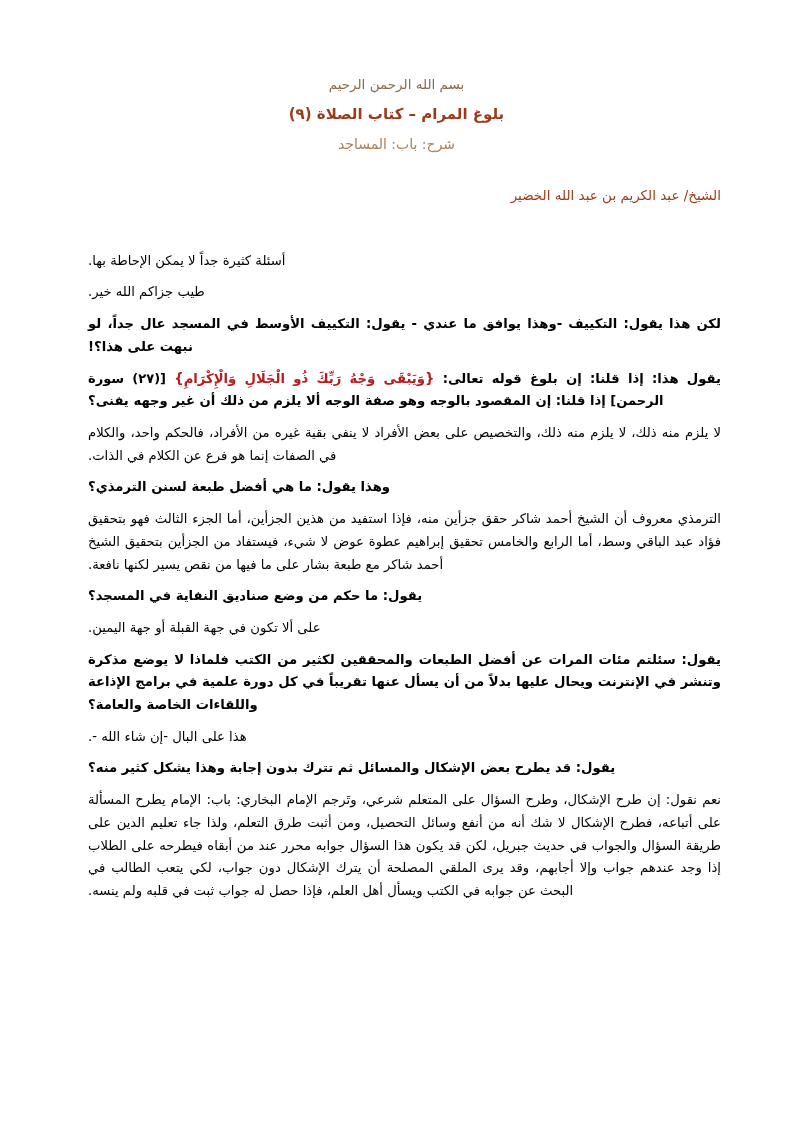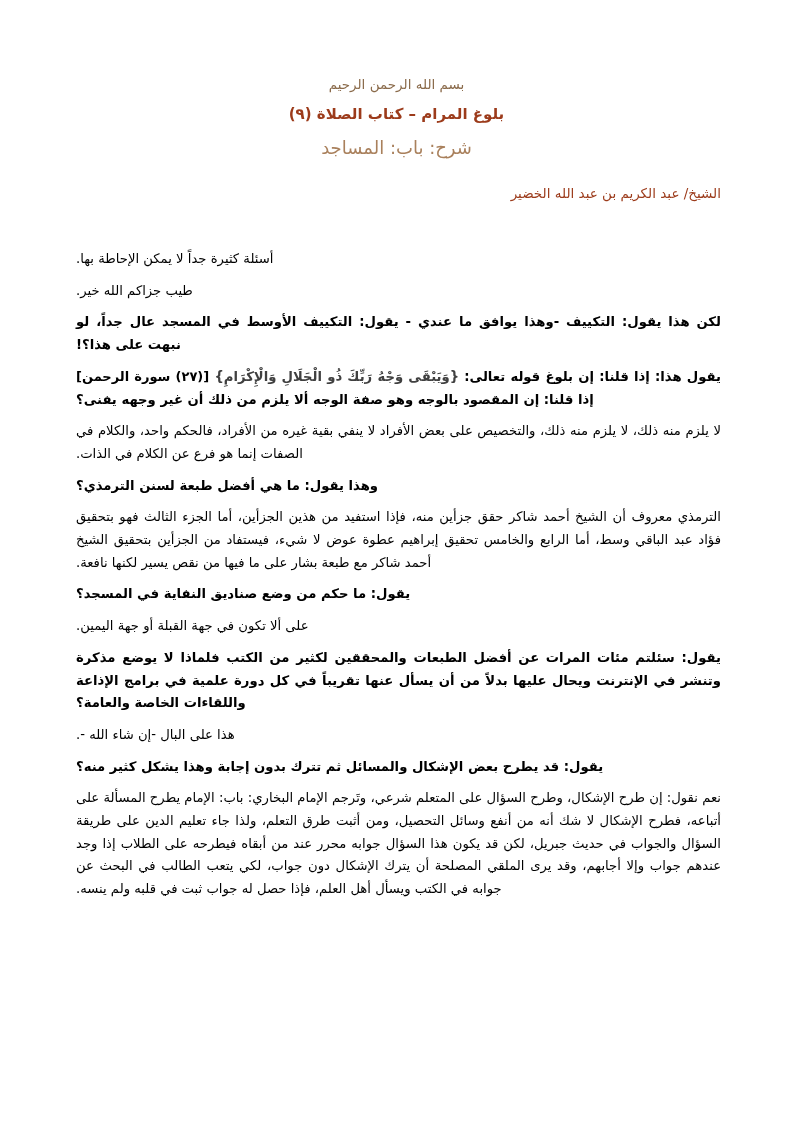--- a/index.html
+++ b/index.html
@@ -34,49 +34,49 @@
     letter-spacing: 0;
   }
   .doc-title {
     font-size: 15px;
     font-weight: bold;
     color: #9c3b1b;
     line-height: 1.55;
     margin: 0 0 8px 0;
   }
   .doc-subtitle {
-    font-size: 18px;
+    font-size: 14px;
     color: #a9805c;
     line-height: 1.55;
-    margin: 0 0 21px 0;
+    margin: 0 0 29px 0;
   }
   .author-line {
     font-size: 13.5px;
     color: #9c3b1b;
     line-height: 1.55;
     margin: 0 0 0 0;
     padding-left: 180px;
   }
   .body-area {
     margin-top: 44px;
   }
   p.para {
-    margin: 0 0 9px 4px;
+    margin: 0 0 9px 16px;
     font-size: 13.2px;
     line-height: 1.72;
     text-align: justify;
     text-align-last: left;
     direction: rtl;
     color: #000000;
   }
   p.para.q {
     font-weight: bold;
   }
   .verse {
-    color: #404040;
+    color: #b91c1c;
     font-weight: bold;
   }
   .ref {
     color: #000000;
     font-weight: bold;
     font-size: 13px;
   }
 </style>
 </head>
 <body>

